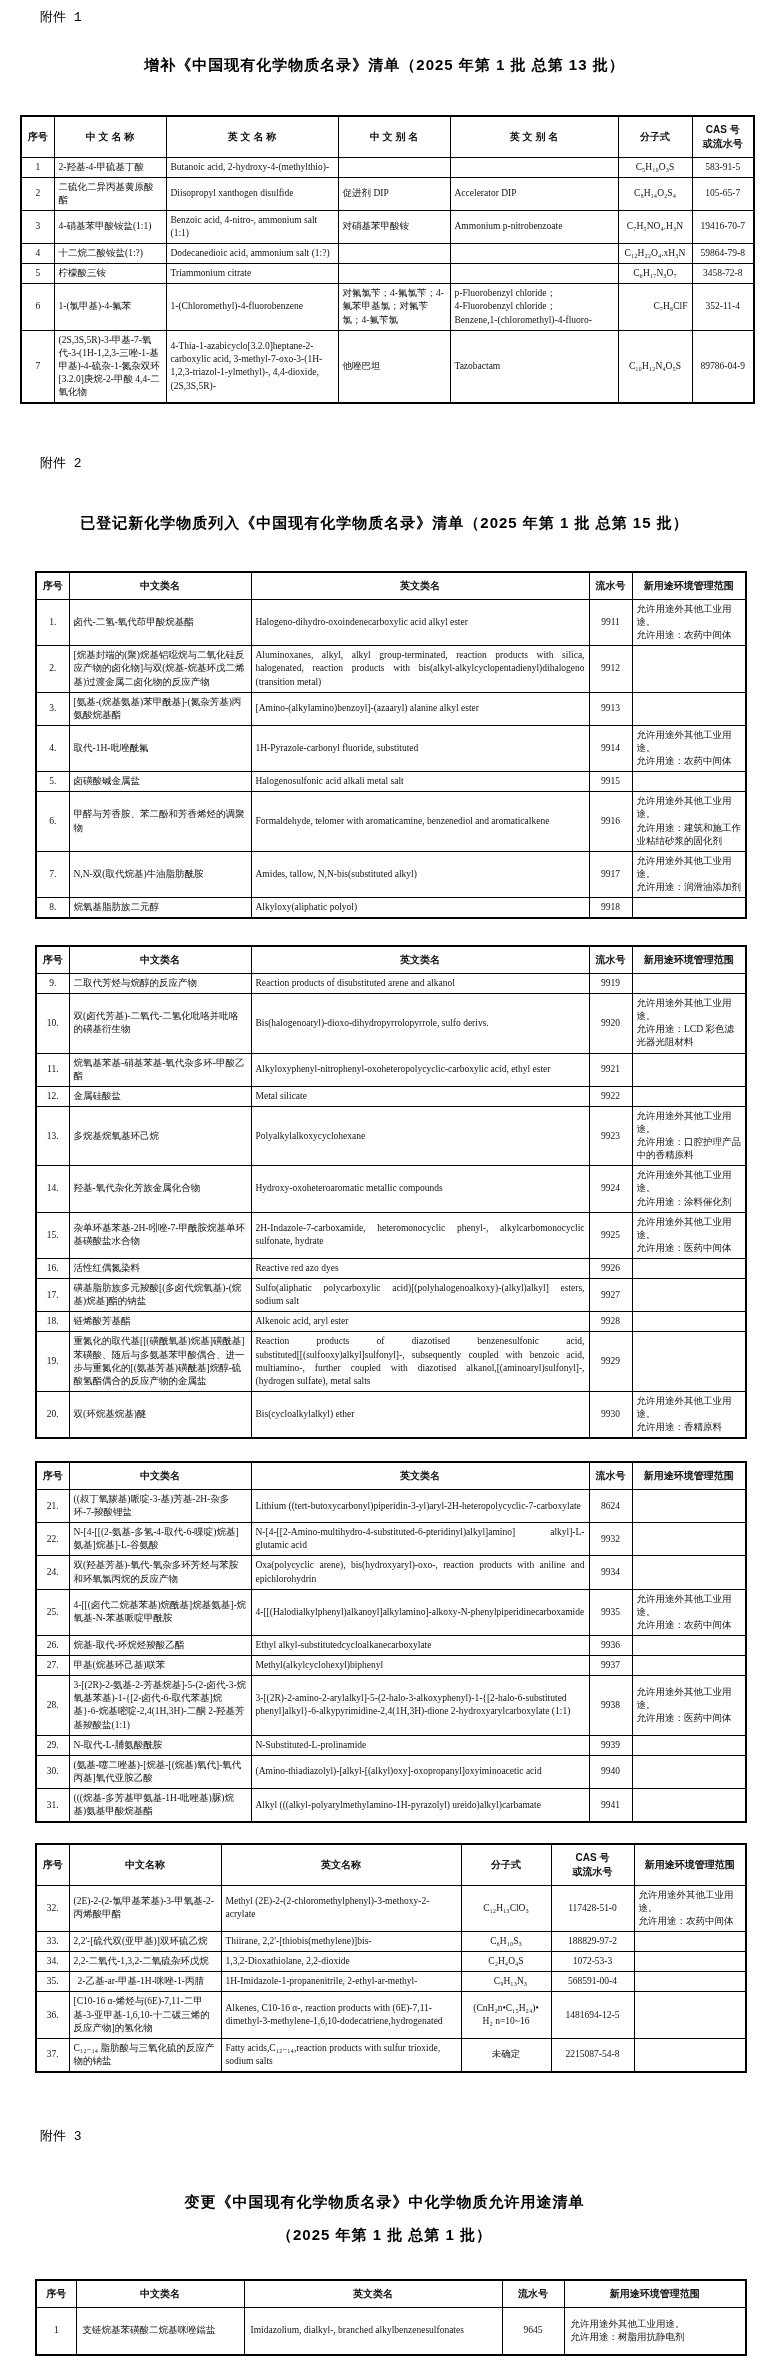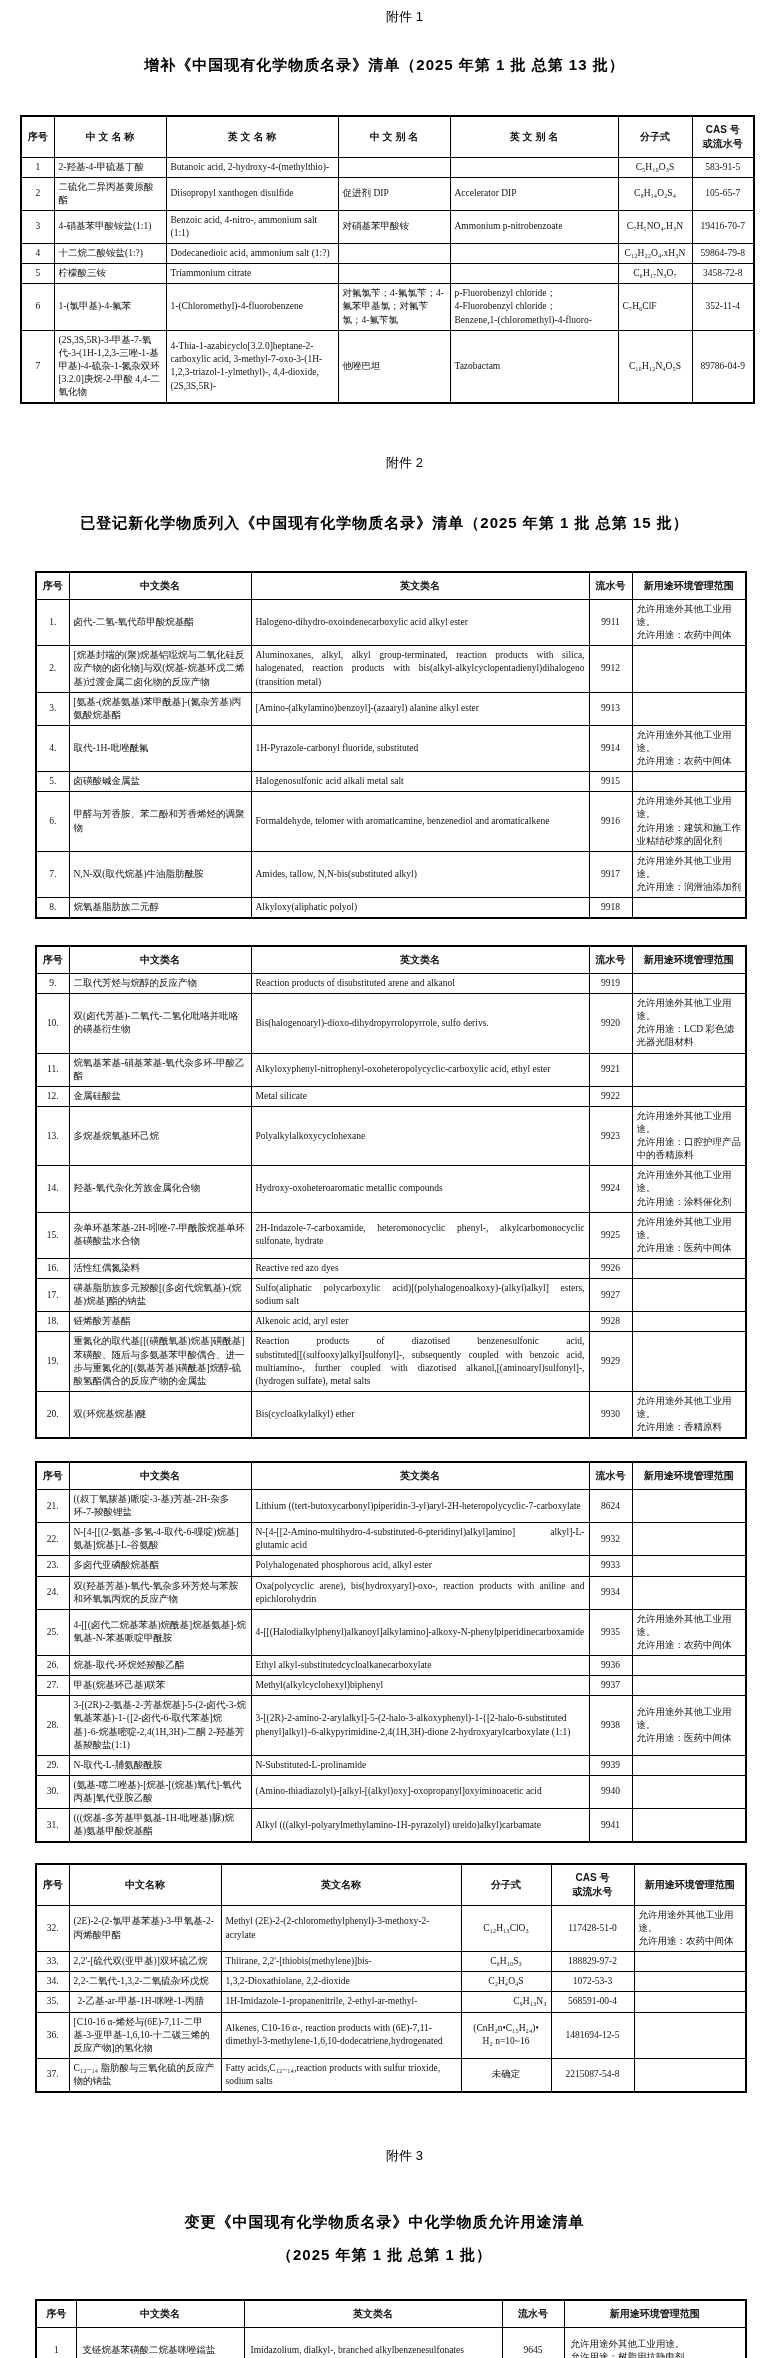--- a/index.html
+++ b/index.html
@@ -4,25 +4,24 @@
 <style>
   html,body{margin:0;padding:0;background:#ffffff;}
   body{
     width:769px;
     font-family:"Liberation Serif","DejaVu Serif",serif;
     color:#111;
     padding-top:8px;
     padding-bottom:14px;
   }
   .att-label{
-    font-family:Liberation Sans, sans-serif;
+    font-family:Liberation Mono, monospace;
     font-size:13px;
     margin-left:40px;
     color:#000;
-    text-align:center;
   }
   .doc-title{
     font-family:"Liberation Sans","DejaVu Sans",sans-serif;
     font-weight:bold;
     font-size:15px;
     text-align:center;
     letter-spacing:1px;
     color:#000;
   }
   .t1-title{margin-top:30px;}
@@ -137,21 +136,21 @@
         <td style="text-align: center;">3458-72-8</td>
       </tr>
       <tr>
         <td style="text-align: center;">6</td>
         <td style="text-align: left;">1-(氯甲基)-4-氟苯</td>
         <td style="text-align: left;">1-(Chloromethyl)-4-fluorobenzene</td>
         <td style="text-align: left;">对氟氯苄；4-氟氯苄；4-氟苯甲基氯；对氟苄氯；4-氟苄氯</td>
         <td style="text-align: left;">p-Fluorobenzyl chloride；
 4-Fluorobenzyl chloride；
 Benzene,1-(chloromethyl)-4-fluoro-</td>
-        <td style="text-align: left;">C₇H₆ClF</td>
+        <td style="text-align: right;">C₇H₆ClF</td>
         <td style="text-align: center;">352-11-4</td>
       </tr>
       <tr>
         <td style="text-align: center;">7</td>
         <td style="text-align: left;">(2S,3S,5R)-3-甲基-7-氧代-3-(1H-1,2,3-三唑-1-基甲基)-4-硫杂-1-氮杂双环[3.2.0]庚烷-2-甲酸 4,4-二氧化物</td>
         <td style="text-align: left;">4-Thia-1-azabicyclo[3.2.0]heptane-2-carboxylic acid, 3-methyl-7-oxo-3-(1H-1,2,3-triazol-1-ylmethyl)-, 4,4-dioxide, (2S,3S,5R)-</td>
         <td style="text-align: left;">他唑巴坦</td>
         <td style="text-align: left;">Tazobactam</td>
         <td style="text-align: center;">C₁₀H₁₂N₄O₅S</td>
         <td style="text-align: center;">89786-04-9</td>
@@ -376,27 +375,20 @@
         <td style="text-align: left;"></td>
       </tr>
       <tr>
         <td style="text-align: center;">22.</td>
         <td style="text-align: left;">N-[4-[[(2-氨基-多氢-4-取代-6-喋啶)烷基]氨基]烷基]-L-谷氨酸</td>
         <td style="text-align: justify;">N-[4-[[2-Amino-multihydro-4-substituted-6-pteridinyl)alkyl]amino] alkyl]-L-glutamic acid</td>
         <td style="text-align: center;">9932</td>
         <td style="text-align: left;"></td>
       </tr>
       <tr>
-        <td style="text-align: center;">23.</td>
-        <td style="text-align: left;">多卤代亚磷酸烷基酯</td>
-        <td style="text-align: justify;">Polyhalogenated phosphorous acid, alkyl ester</td>
-        <td style="text-align: center;">9933</td>
-        <td style="text-align: left;"></td>
-      </tr>
-      <tr>
         <td style="text-align: center;">24.</td>
         <td style="text-align: left;">双(羟基芳基)-氧代-氧杂多环芳烃与苯胺和环氧氯丙烷的反应产物</td>
         <td style="text-align: justify;">Oxa(polycyclic arene), bis(hydroxyaryl)-oxo-, reaction products with aniline and epichlorohydrin</td>
         <td style="text-align: center;">9934</td>
         <td style="text-align: left;"></td>
       </tr>
       <tr>
         <td style="text-align: center;">25.</td>
         <td style="text-align: left;">4-[[(卤代二烷基苯基)烷酰基]烷基氨基]-烷氧基-N-苯基哌啶甲酰胺</td>
         <td style="text-align: justify;">4-[[(Halodialkylphenyl)alkanoyl]alkylamino]-alkoxy-N-phenylpiperidinecarboxamide</td>
@@ -492,21 +484,21 @@
         <td style="text-align: left;">2,2-二氧代-1,3,2-二氧硫杂环戊烷</td>
         <td style="text-align: left;">1,3,2-Dioxathiolane, 2,2-dioxide</td>
         <td style="text-align: center;">C₂H₄O₄S</td>
         <td style="text-align: center;">1072-53-3</td>
         <td style="text-align: left;"></td>
       </tr>
       <tr>
         <td style="text-align: center;">35.</td>
         <td style="text-align: left; padding-left: 8px;">2-乙基-ar-甲基-1H-咪唑-1-丙腈</td>
         <td style="text-align: left;">1H-Imidazole-1-propanenitrile, 2-ethyl-ar-methyl-</td>
-        <td style="text-align: right; padding-left: 13px;">C₉H₁₃N₃</td>
+        <td style="text-align: center; padding-left: 13px;">C₉H₁₃N₃</td>
         <td style="text-align: center;">568591-00-4</td>
         <td style="text-align: left;"></td>
       </tr>
       <tr>
         <td style="text-align: center;">36.</td>
         <td style="text-align: left;">[C10-16 α-烯烃与(6E)-7,11-二甲基-3-亚甲基-1,6,10-十二碳三烯的反应产物]的氢化物</td>
         <td style="text-align: left;">Alkenes, C10-16 α-, reaction products with (6E)-7,11-dimethyl-3-methylene-1,6,10-dodecatriene,hydrogenated</td>
         <td style="text-align: center;">(CnH₂n•C₁₅H₂₄)•
 H₂ n=10~16</td>
         <td style="text-align: center;">1481694-12-5</td>

